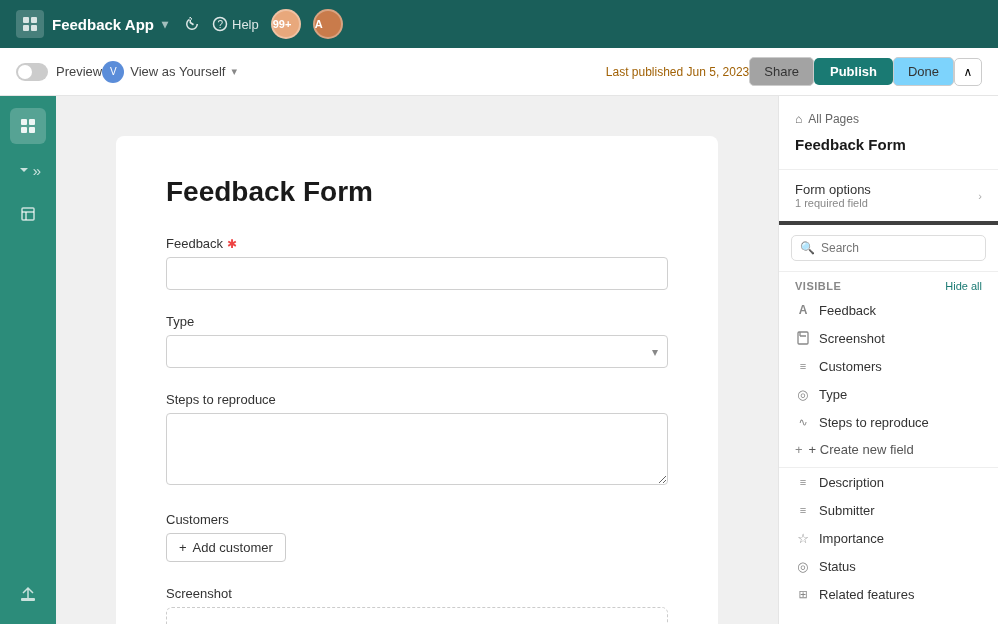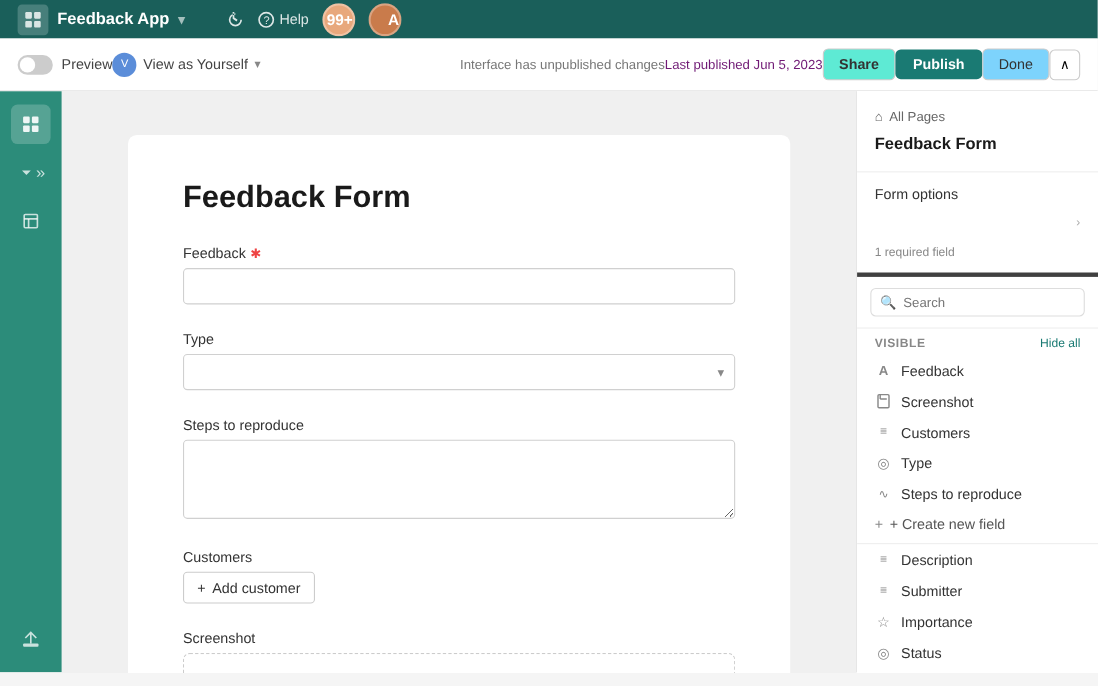--- a/index.html
+++ b/index.html
@@ -1,25 +1,25 @@
 <!DOCTYPE html>
 <html><head>
   <meta charset="utf-8">
   <style>
     * { box-sizing: border-box; margin: 0; padding: 0; }
     body { font-family: -apple-system, BlinkMacSystemFont, 'Segoe UI', sans-serif; font-size: 14px; background: #f5f5f5; overflow: hidden; width: 998px; height: 624px; }
 
     
     .top-nav {
       background: #1a5f5a;
-      height: 35px;
+      height: 48px;
       display: flex;
       align-items: center;
       padding: 0 16px;
-      gap: 38px;
+      gap: 16px;
     }
     .app-logo {
       display: flex;
       align-items: center;
       gap: 8px;
       color: white;
       font-weight: 600;
       font-size: 15px;
     }
     .app-logo-icon {
@@ -59,23 +59,23 @@
       gap: 4px;
       font-size: 13px;
     }
     .avatar-circle {
       width: 30px;
       height: 30px;
       border-radius: 50%;
       background: #e8a87c;
       display: flex;
       align-items: center;
-      justify-content: flex-end;
+      justify-content: flex-start;
       color: white;
-      font-size: 14px;
+      font-size: 11px;
       font-weight: 600;
       border: 2px solid rgba(255,255,255,0.3);
     }
 
     
     .toolbar {
       background: white;
       height: 48px;
       border-bottom: 1px solid #e5e5e5;
       display: flex;
@@ -126,31 +126,30 @@
       color: white;
       font-size: 10px;
     }
     .toolbar-spacer { flex: 1; }
     .status-text {
       font-size: 12px;
       color: #777;
     }
     .last-published {
       font-size: 12px;
-      color: #701a75;
+      color: #a16207;
     }
     .share-btn {
       padding: 6px 14px;
       border: 1px solid #ccc;
       border-radius: 5px;
-      background: #5eead4;
+      background: #a3a3a3;
       cursor: pointer;
       font-size: 13px;
       color: #333;
-      font-weight: bold;
     }
     .publish-btn {
       padding: 6px 16px;
       border: none;
       border-radius: 5px;
       background: #1a7a73;
       color: white;
       cursor: pointer;
       font-size: 13px;
       font-weight: 600;
@@ -344,21 +343,20 @@
       cursor: pointer;
     }
     .form-options-label {
       font-size: 13px;
       font-weight: 500;
       color: #333;
     }
     .form-options-sub {
       font-size: 11px;
       color: #888;
-      margin-top: 40px;
     }
     .search-row {
       padding: 10px 12px;
       border-bottom: 1px solid #eee;
     }
     .search-input-wrap {
       display: flex;
       align-items: center;
       gap: 6px;
       border: 1px solid #ddd;
@@ -470,21 +468,20 @@
       <div class="toggle-knob"></div>
     </div>
     <span>Preview</span>
   </div>
   <div class="view-as">
     <div class="view-avatar">V</div>
     <span>View as Yourself</span>
     <span style="color:#888;font-size:11px;">▾</span>
   </div>
   <div class="toolbar-spacer"></div>
-  <span class="status-text">Interface has unpublished changes</span>
   <span class="last-published">Last published Jun 5, 2023</span>
   <button class="share-btn">Share</button>
   <button class="publish-btn">Publish</button>
   <button class="done-btn">Done</button>
   <div class="collapse-btn">
     <span>∧</span>
   </div>
 </div>
 
 <div class="main-layout">

